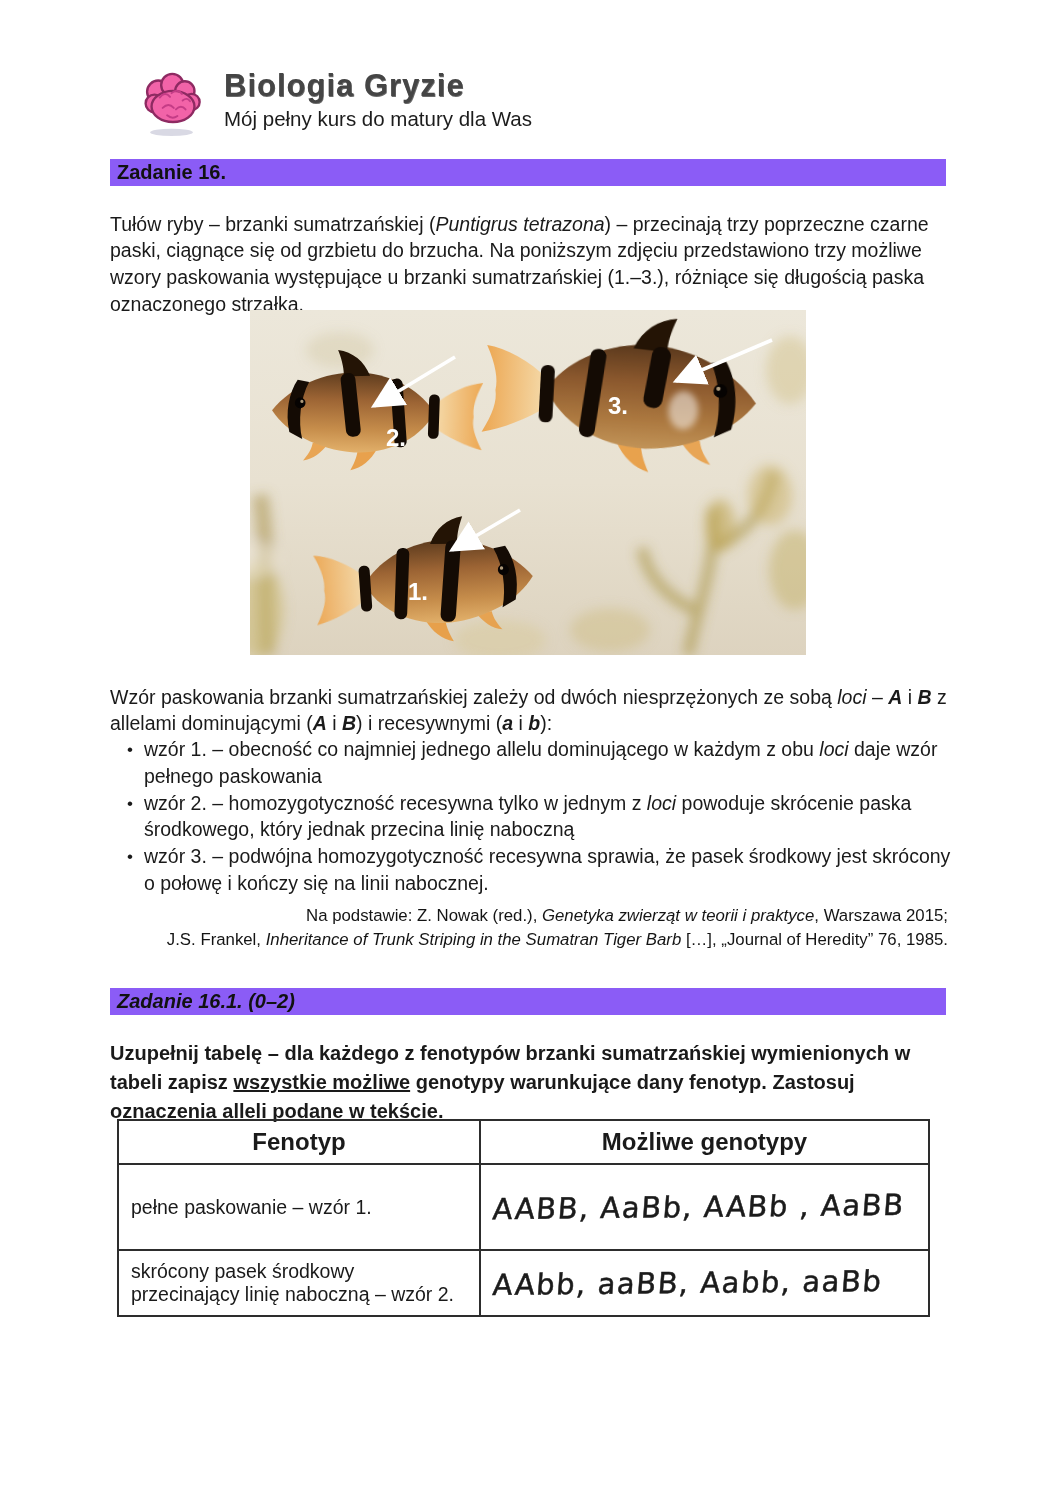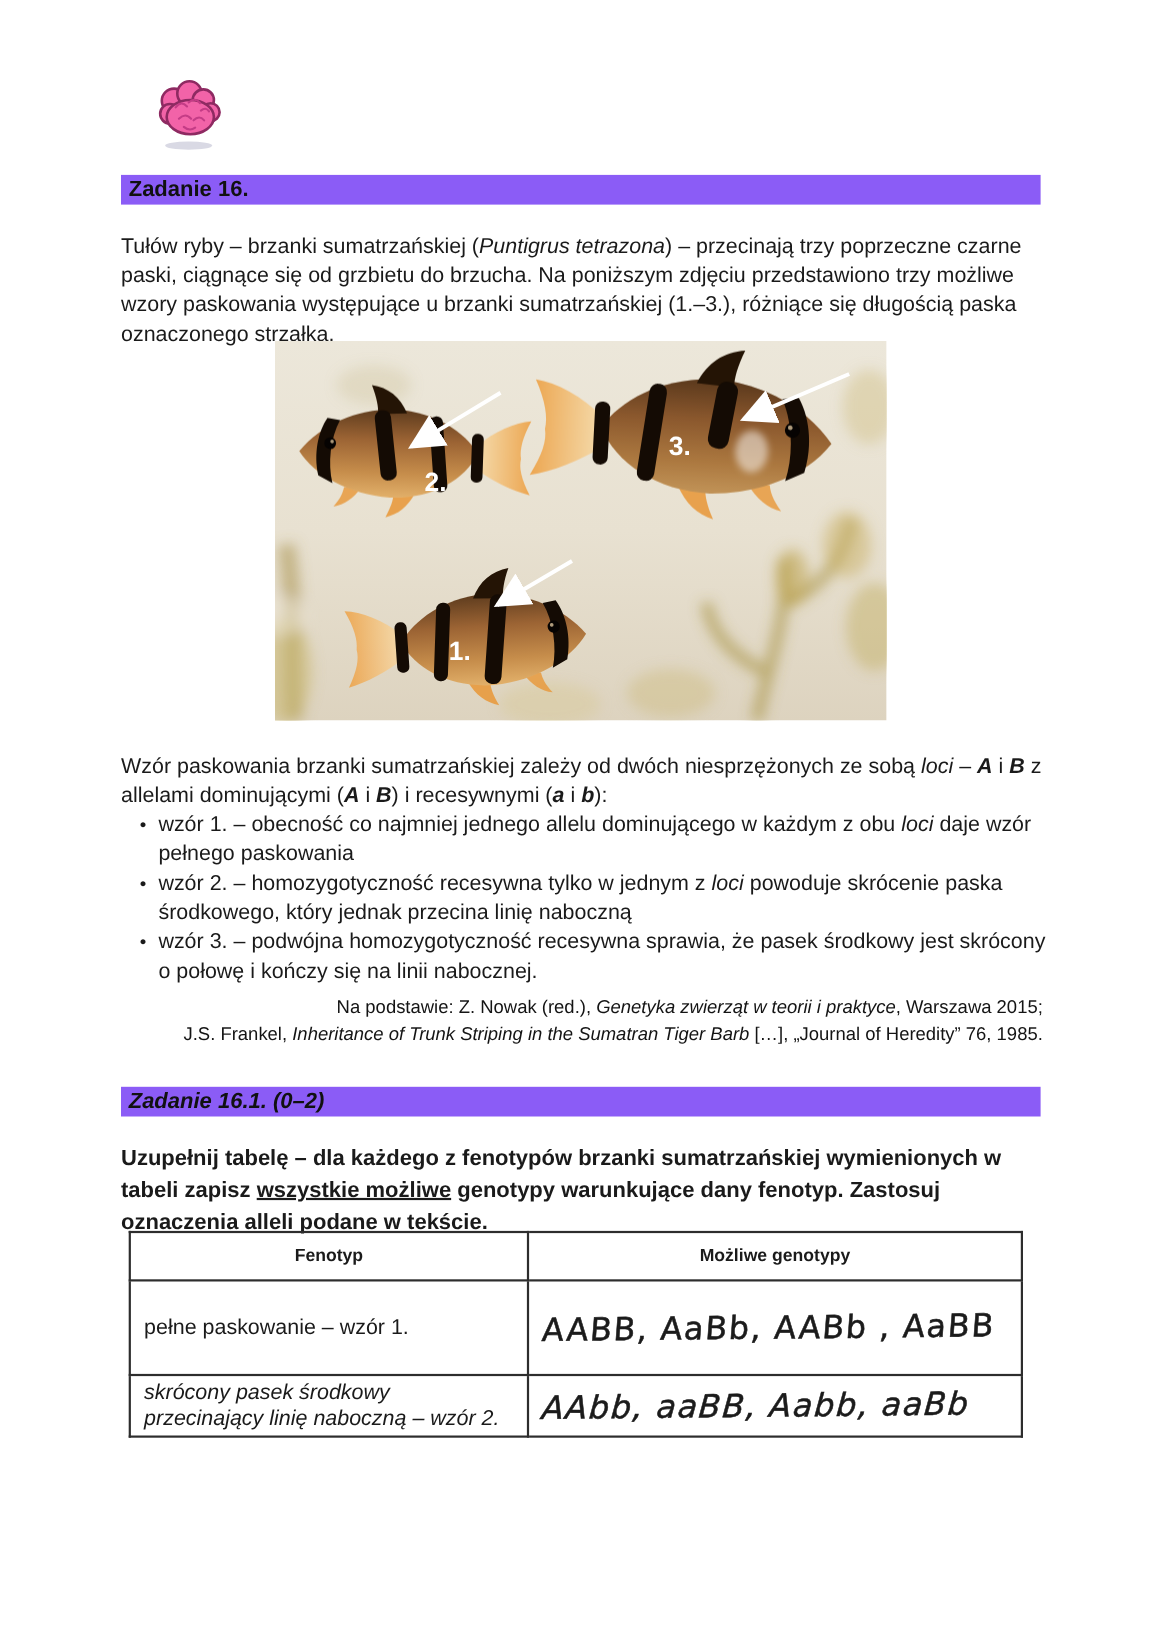--- a/index.html
+++ b/index.html
@@ -41,25 +41,25 @@
   .photo svg{display:block;}
   
   .sources{position:absolute; left:108px; top:904px; width:840px; text-align:right;
     font-size:16.8px; line-height:23.6px; color:#141414;}
   
   .instr{position:absolute; left:110px; top:1019px; width:842px;
     font-size:20px; font-weight:bold; line-height:29px;}
   
   .gtable{position:absolute; left:117px; top:1119px; width:813px; border-collapse:collapse; table-layout:fixed;}
   .gtable th,.gtable td{border:2px solid #2d2d2d; box-sizing:border-box; padding:4px 12px;}
-  .gtable th{font-size:16px; font-weight:bold; text-align:center; height:44px;margin-left:43px;}
+  .gtable th{font-size:24px; font-weight:bold; text-align:center; height:44px;margin-left:43px;}
   .col-fen{width:362px;}
   .cell-fen{font-size:19.5px; text-align:left; padding-left:14px;margin-top:33px;}
   .row-1{height:86px;}
-  .row-2{height:56px;font-style:italic;}
+  .row-2{height:66px;}
   .handwriting{
     font-family:"DejaVu Sans", sans-serif; font-size:29px; color:#1b1b1b;
     letter-spacing:1.5px; display:inline-block; transform:skewX(-5deg) rotate(-0.6deg);
     -webkit-text-stroke:0.5px #1b1b1b; white-space:nowrap;
   }
 </style>
 </head>
 <body>
 
 <div class="page">
@@ -77,20 +77,24 @@
       </g>
       <g stroke="#c43c86" stroke-width="2.6" fill="none" stroke-linecap="round">
         <path d="M 32,44 q 7,-9 14,-1"></path>
         <path d="M 48,38 q 8,-7 14,1"></path>
         <path d="M 36,58 q 8,-8 15,0"></path>
         <path d="M 54,60 q 7,-7 13,0"></path>
         <path d="M 42,68 q 7,6 14,1"></path>
         <path d="M 63,48 q 6,-5 10,1"></path>
       </g>
     </svg>
+    <div class="brand-text">
+      <div class="brand-title">Biologia Gryzie</div>
+      <div class="brand-sub">Mój pełny kurs do matury dla Was</div>
+    </div>
   </div>
 
   <div class="section-bar bar-16">
     <span>Zadanie 16.</span>
   </div>
 
   <p class="body-text p-intro"><span>Tułów ryby – brzanki sumatrzańskiej (</span><span class="it">Puntigrus tetrazona</span><span>) – przecinają trzy poprzeczne czarne paski, ciągnące się od grzbietu do brzucha. Na poniższym zdjęciu przedstawiono trzy możliwe wzory paskowania występujące u brzanki sumatrzańskiej (1.–3.), różniące się długością paska oznaczonego strzałką.</span></p>
 
   <div class="photo">
     <svg viewBox="0 0 556 345" width="556" height="345">

